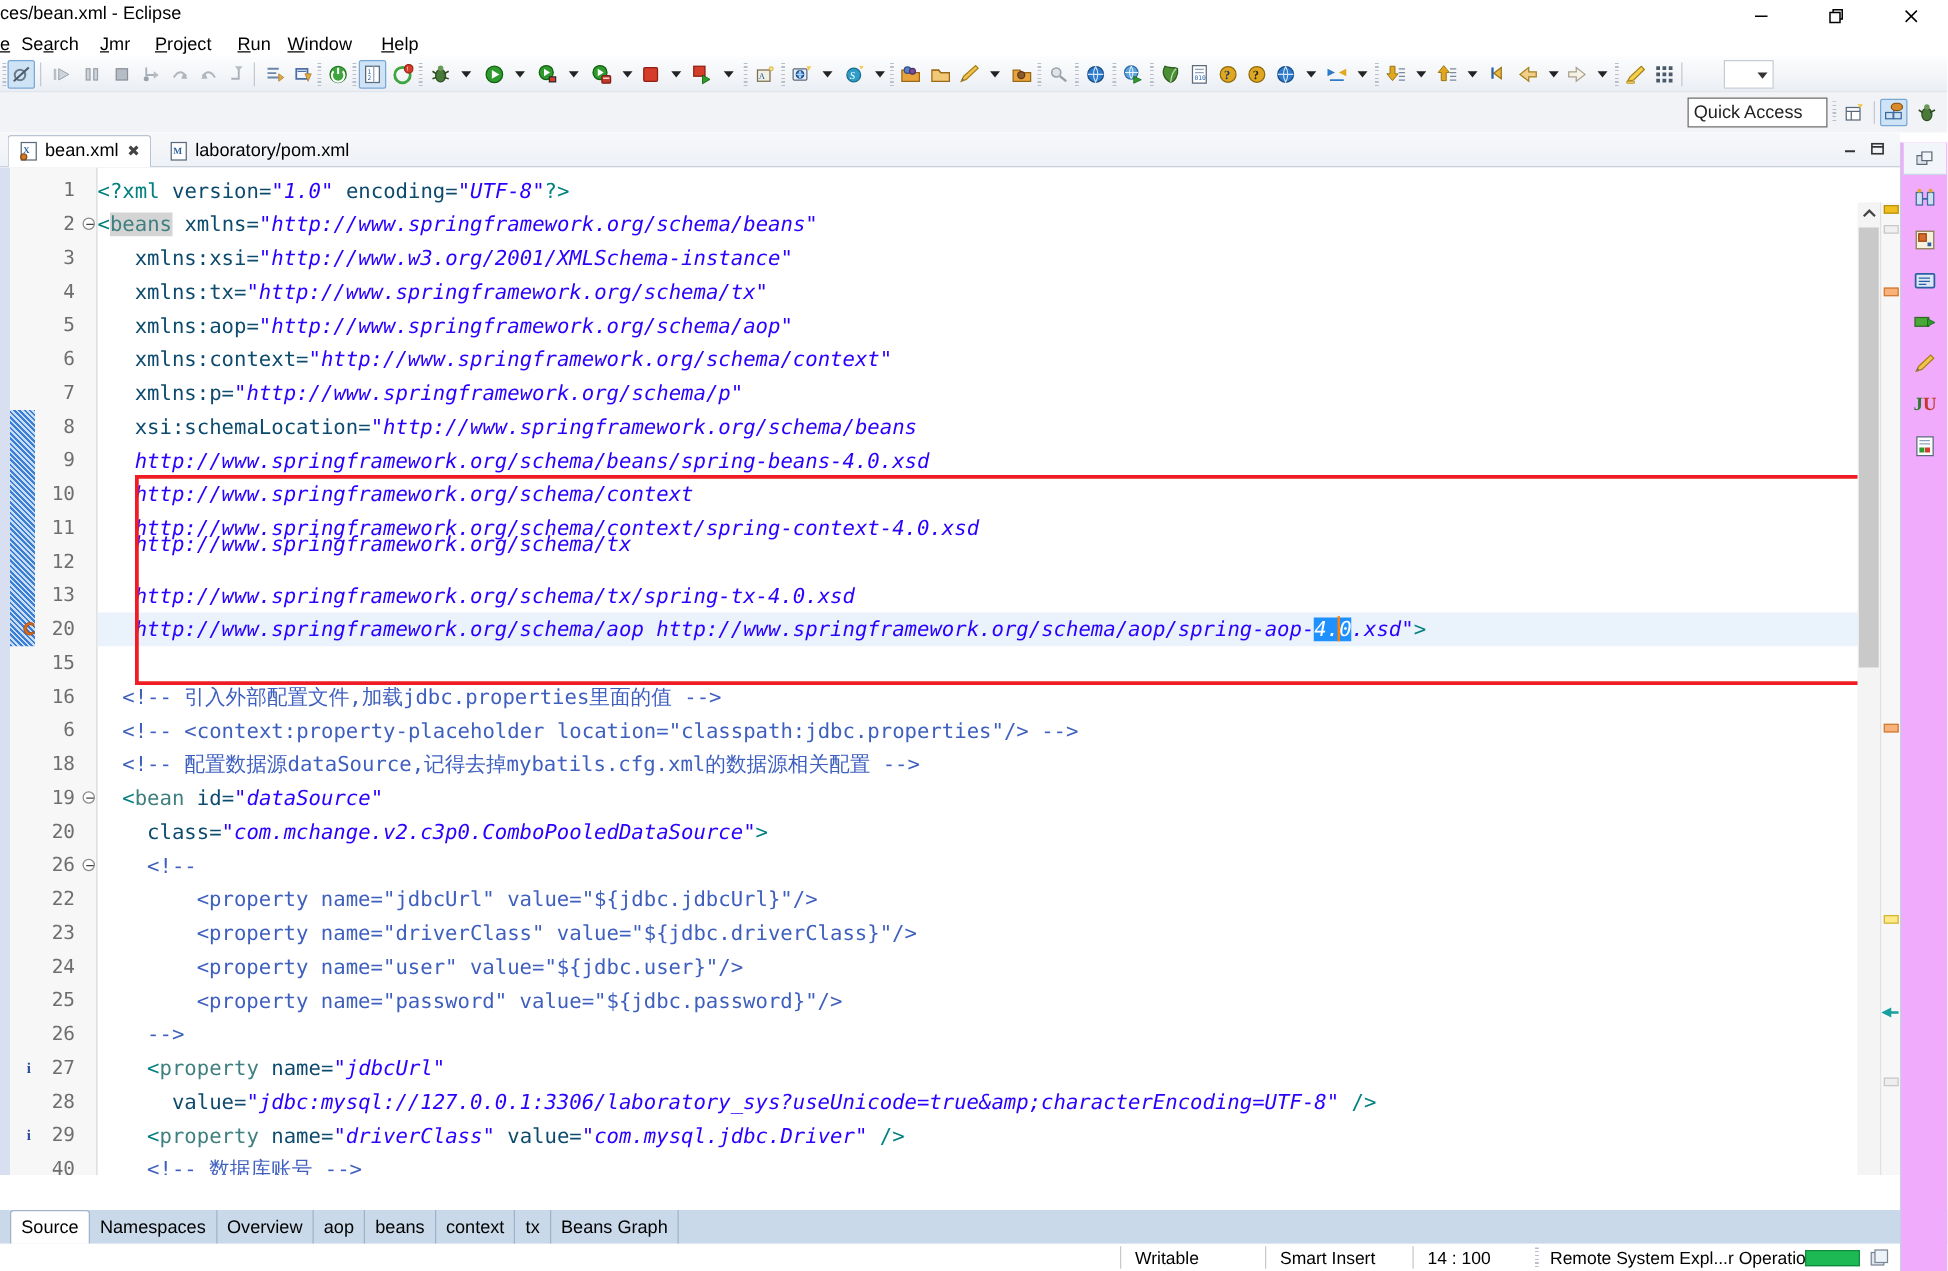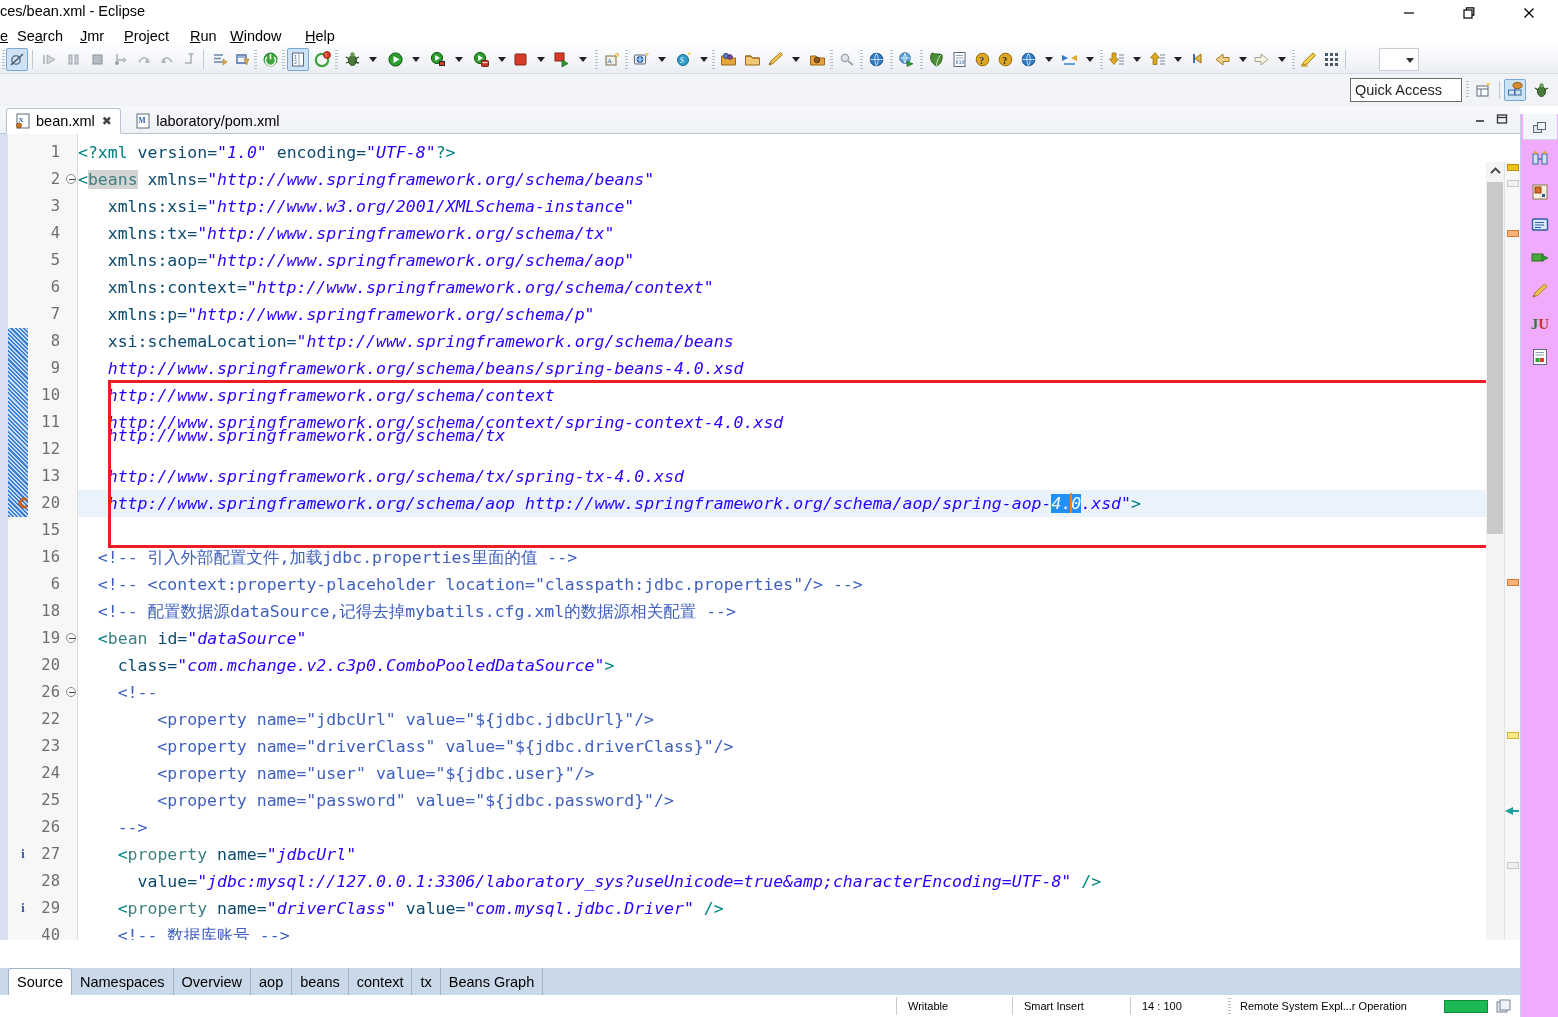--- a/index.html
+++ b/index.html
@@ -262,21 +262,21 @@
     background: #ffffff; border: 1px solid #9fb4cc; border-bottom: none;
     border-radius: 3px 3px 0 0;
   }
 
   
   #statusbar {
     position: absolute; left: 0; top: 995px; width: 1558px; height: 22px;
     background: #ffffff;
   }
   .sb-cell {
-    position: absolute; top: 0; height: 22px; font-size: 11px; color: #000;
+    position: absolute; top: 0; height: 22px; font-size: 14px; color: #000;
     line-height: 22px; white-space: nowrap;
   }
   .sb-sep { position: absolute; top: 2px; width: 1px; height: 18px; background: #c9c9c9; }
   .sb-dots {
     position: absolute; top: 3px; width: 3px; height: 16px;
     background-image: repeating-linear-gradient(to bottom,#b8bfca 0 1px,transparent 1px 3px);
   }
   #sb-progress {
     position: absolute; left: 1444px; top: 5px; width: 44px; height: 13px;
     background: #1db954; border: 1px solid #128a3d;

